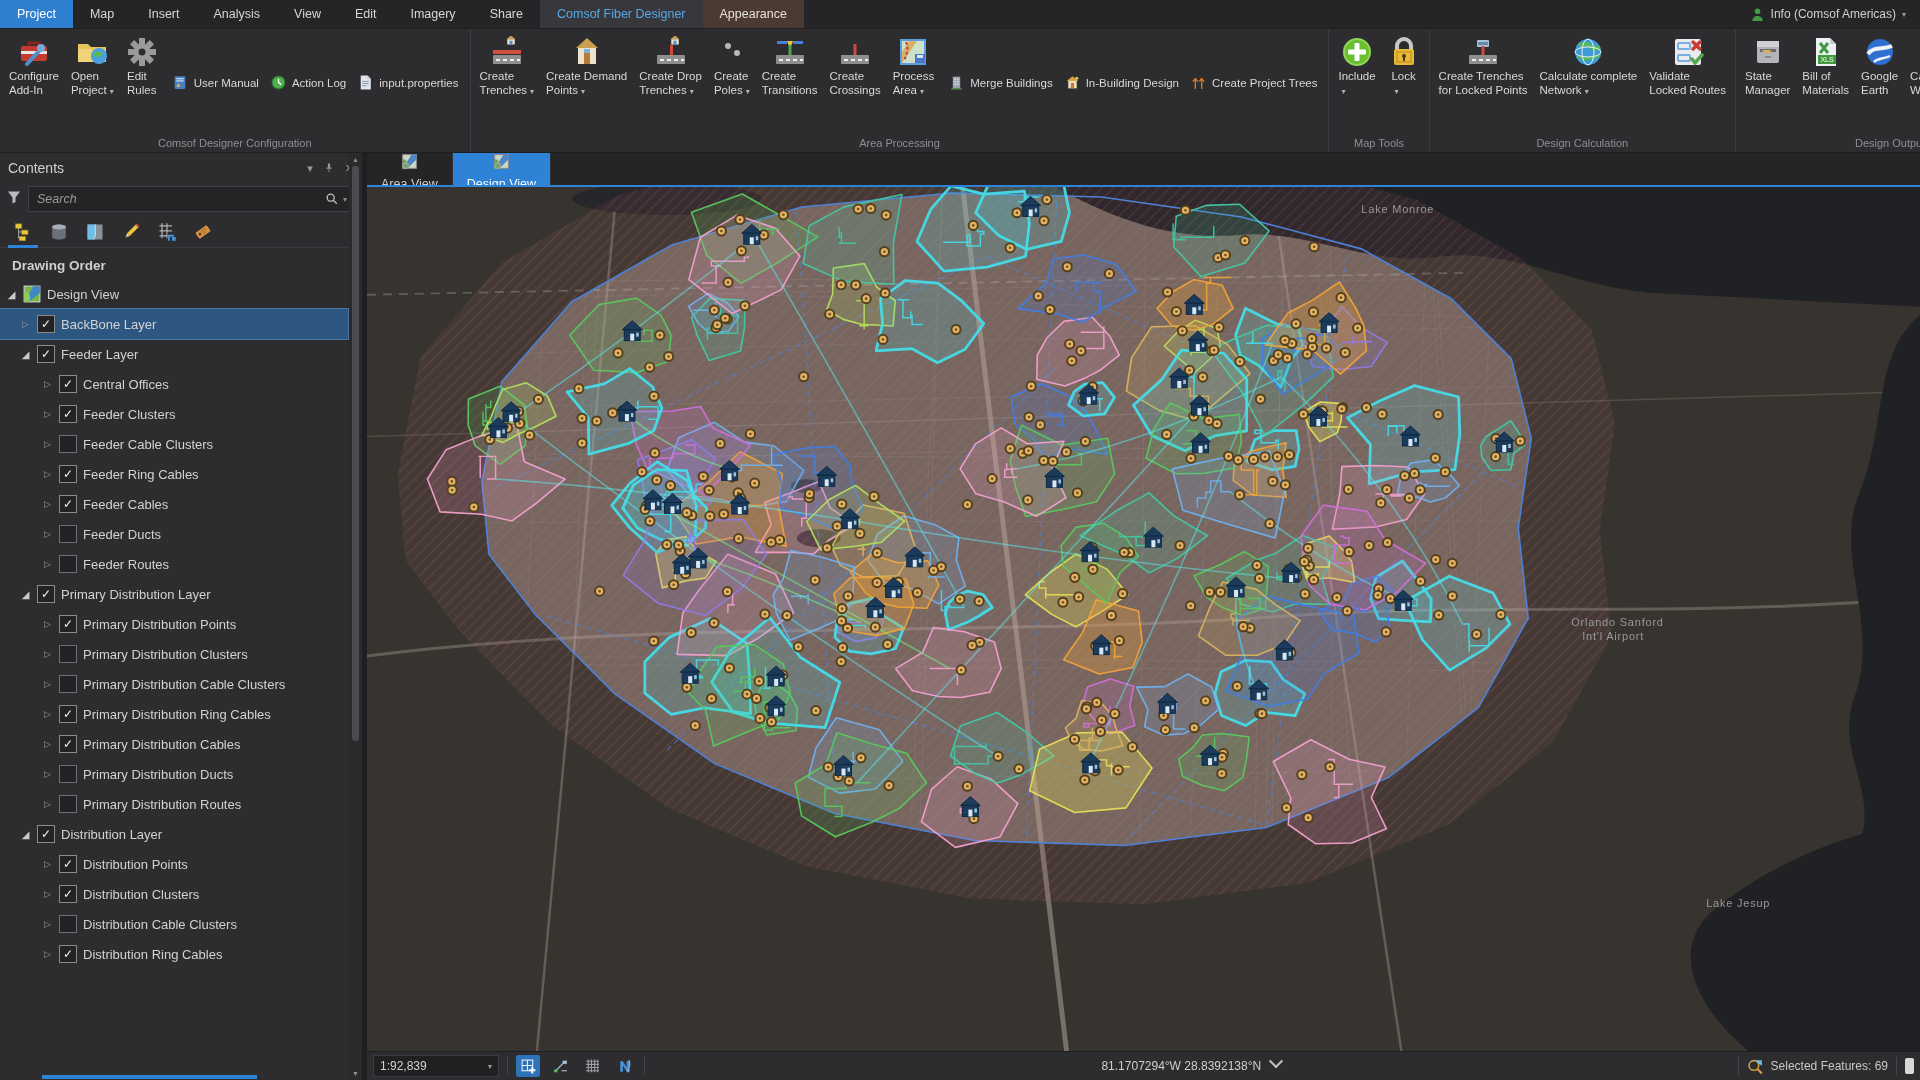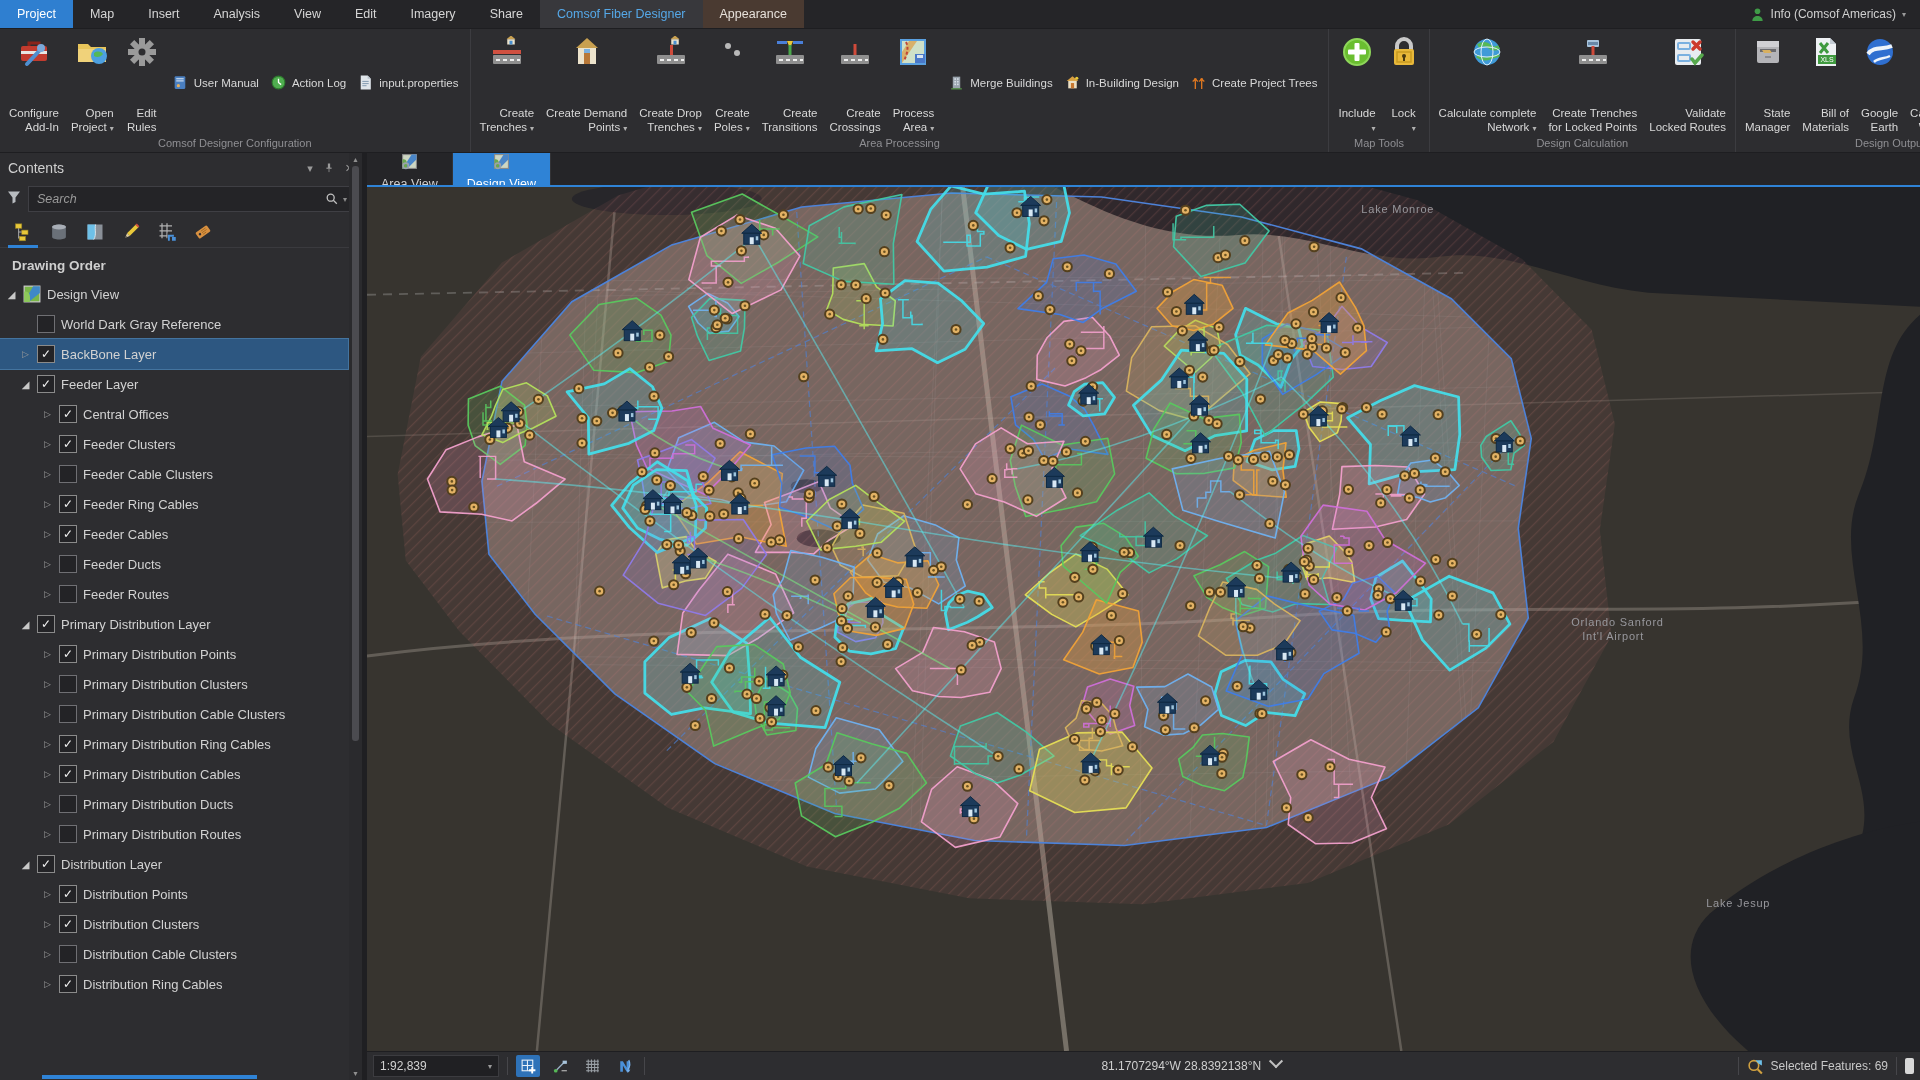--- a/index.html
+++ b/index.html
@@ -16,21 +16,21 @@
   .account{margin-left:auto;display:flex;align-items:center;gap:6px;padding:0 14px;color:#d0d0d0;font-size:12px;}
   .account .caret{font-size:8px;color:#9a9a9a;}
 
   
   .ribbon{height:123px;background:#2d2d30;border-bottom:1px solid #1e1e21;display:flex;overflow:hidden;flex:none;}
   .rgroup{display:flex;flex-direction:column;border-right:1px solid #3c3c40;padding:2px 3px 0 3px;flex:none;}
   .rbody{display:flex;align-items:stretch;flex:1;}
   .rbtn{display:flex;flex-direction:column;align-items:center;justify-content:flex-start;padding:3px 6px 0 6px;cursor:default;border-radius:2px;}
   .ricon{height:36px;display:flex;align-items:center;justify-content:center;}
   .ricon svg{width:32px;height:32px;}
-  .rlabel{font-size:11.5px;color:#d8d8d8;text-align:right;line-height:13.5px;white-space:nowrap;margin-top:37px;}
+  .rlabel{font-size:11.5px;color:#d8d8d8;text-align:left;line-height:13.5px;white-space:nowrap;}
   .rlabel .caret{font-size:8px;color:#b0b0b0;margin-left:3px;}
   .rsmallcol{display:flex;flex-direction:row;justify-content:flex-start;padding:4px 4px;gap:3px;}
   .rsmall{display:flex;align-items:center;gap:5px;font-size:11.5px;color:#d8d8d8;padding:1px 4px;border-radius:2px;white-space:nowrap;}
   .rsmall svg{width:17px;height:17px;flex:none;}
   .rcap{margin-top:auto;text-align:center;font-size:11px;color:#8f8f93;padding:2px 4px 3px 4px;white-space:nowrap;}
 
   
   .main{flex:1;display:flex;min-height:0;}
 
   
@@ -395,50 +395,50 @@
             </span>
           </div>
         </div>
         <div class="rcap">Map Tools</div>
       </div>
       <div class="rgroup">
         <div class="rbody">
           <div class="rbtn">
             <span class="ricon">
               <svg viewBox="0 0 32 32">
-                <circle cx="16" cy="16" r="13" fill="#3f9ad8"></circle>
-                <path d="M7 10c5-3 9-2 12 1 3 2 6 2 9 0" fill="none" stroke="#56b856" stroke-width="4"></path>
-                <path d="M6 20c4 3 8 4 13 2 4-2 7-1 9-3" fill="none" stroke="#56b856" stroke-width="3"></path>
-                <g stroke="#dff0fa" stroke-width="1" fill="none">
-                  <ellipse cx="16" cy="16" rx="13" ry="5"></ellipse>
-                  <ellipse cx="16" cy="16" rx="6" ry="13"></ellipse>
-                </g>
-              </svg>
-            </span>
-            <span class="rlabel">
-              <div>Calculate complete</div>
-              <div>Network<span class="caret">▾</span></div>
-            </span>
-          </div>
-          <div class="rbtn">
-            <span class="ricon">
-              <svg viewBox="0 0 32 32">
                 <rect x="10" y="4" width="12" height="7" rx="1" fill="#a8c4dc"></rect>
                 <rect x="11" y="6" width="10" height="3" fill="#6888a8"></rect>
                 <rect x="14.5" y="10" width="3" height="10" fill="#d04a3a"></rect>
                 <rect x="2" y="19" width="28" height="9" rx="1" fill="#8f8f8f"></rect>
                 <rect x="5" y="23" width="4" height="2" fill="#eee"></rect>
                 <rect x="12" y="23" width="4" height="2" fill="#eee"></rect>
                 <rect x="19" y="23" width="4" height="2" fill="#eee"></rect>
                 <rect x="26" y="23" width="3" height="2" fill="#eee"></rect>
               </svg>
             </span>
             <span class="rlabel">
               <div>Create Trenches</div>
               <div>for Locked Points</div>
+            </span>
+          </div>
+          <div class="rbtn">
+            <span class="ricon">
+              <svg viewBox="0 0 32 32">
+                <circle cx="16" cy="16" r="13" fill="#3f9ad8"></circle>
+                <path d="M7 10c5-3 9-2 12 1 3 2 6 2 9 0" fill="none" stroke="#56b856" stroke-width="4"></path>
+                <path d="M6 20c4 3 8 4 13 2 4-2 7-1 9-3" fill="none" stroke="#56b856" stroke-width="3"></path>
+                <g stroke="#dff0fa" stroke-width="1" fill="none">
+                  <ellipse cx="16" cy="16" rx="13" ry="5"></ellipse>
+                  <ellipse cx="16" cy="16" rx="6" ry="13"></ellipse>
+                </g>
+              </svg>
+            </span>
+            <span class="rlabel">
+              <div>Calculate complete</div>
+              <div>Network<span class="caret">▾</span></div>
             </span>
           </div>
           <div class="rbtn">
             <span class="ricon">
               <svg viewBox="0 0 32 32">
                 <rect x="3" y="3" width="26" height="26" rx="2" fill="#e8ecf0"></rect>
                 <rect x="6" y="7" width="12" height="6" rx="1" fill="none" stroke="#7ab0e0" stroke-width="2"></rect>
                 <rect x="6" y="19" width="12" height="6" rx="1" fill="none" stroke="#7ab0e0" stroke-width="2"></rect>
                 <g stroke="#cc3a2e" stroke-width="3.5" stroke-linecap="round">
                   <path d="M21 6l7 7M28 6l-7 7"></path>
@@ -635,25 +635,20 @@
           <div class="trow" style="padding-left: 6px;">
             <span class="exp open">◢</span>
             <span style="display: flex;">
               <svg viewBox="0 0 32 32" class="licon">
                 <rect x="2" y="2" width="28" height="28" fill="#7ab648" stroke="#cfcfcf" stroke-width="2"></rect>
                 <path d="M2 30 L18 2 H30 V14 L10 30z" fill="#3f88c8"></path>
                 <path d="M2 12 C10 10 14 16 12 30 H2z" fill="#8cc85a"></path>
               </svg>
             </span>
             <span>Design View</span>
-          </div>
-          <div class="trow" style="padding-left: 20px;">
-            <span class="exp"></span>
-            <span class="cb un"></span>
-            <span>World Dark Gray Reference</span>
           </div>
           <div class="trow selected" style="padding-left: 20px;">
             <span class="exp">▷</span>
             <span class="cb">✓</span>
             <span>BackBone Layer</span>
           </div>
           <div class="trow" style="padding-left: 20px;">
             <span class="exp open">◢</span>
             <span class="cb">✓</span>
             <span>Feeder Layer</span>

